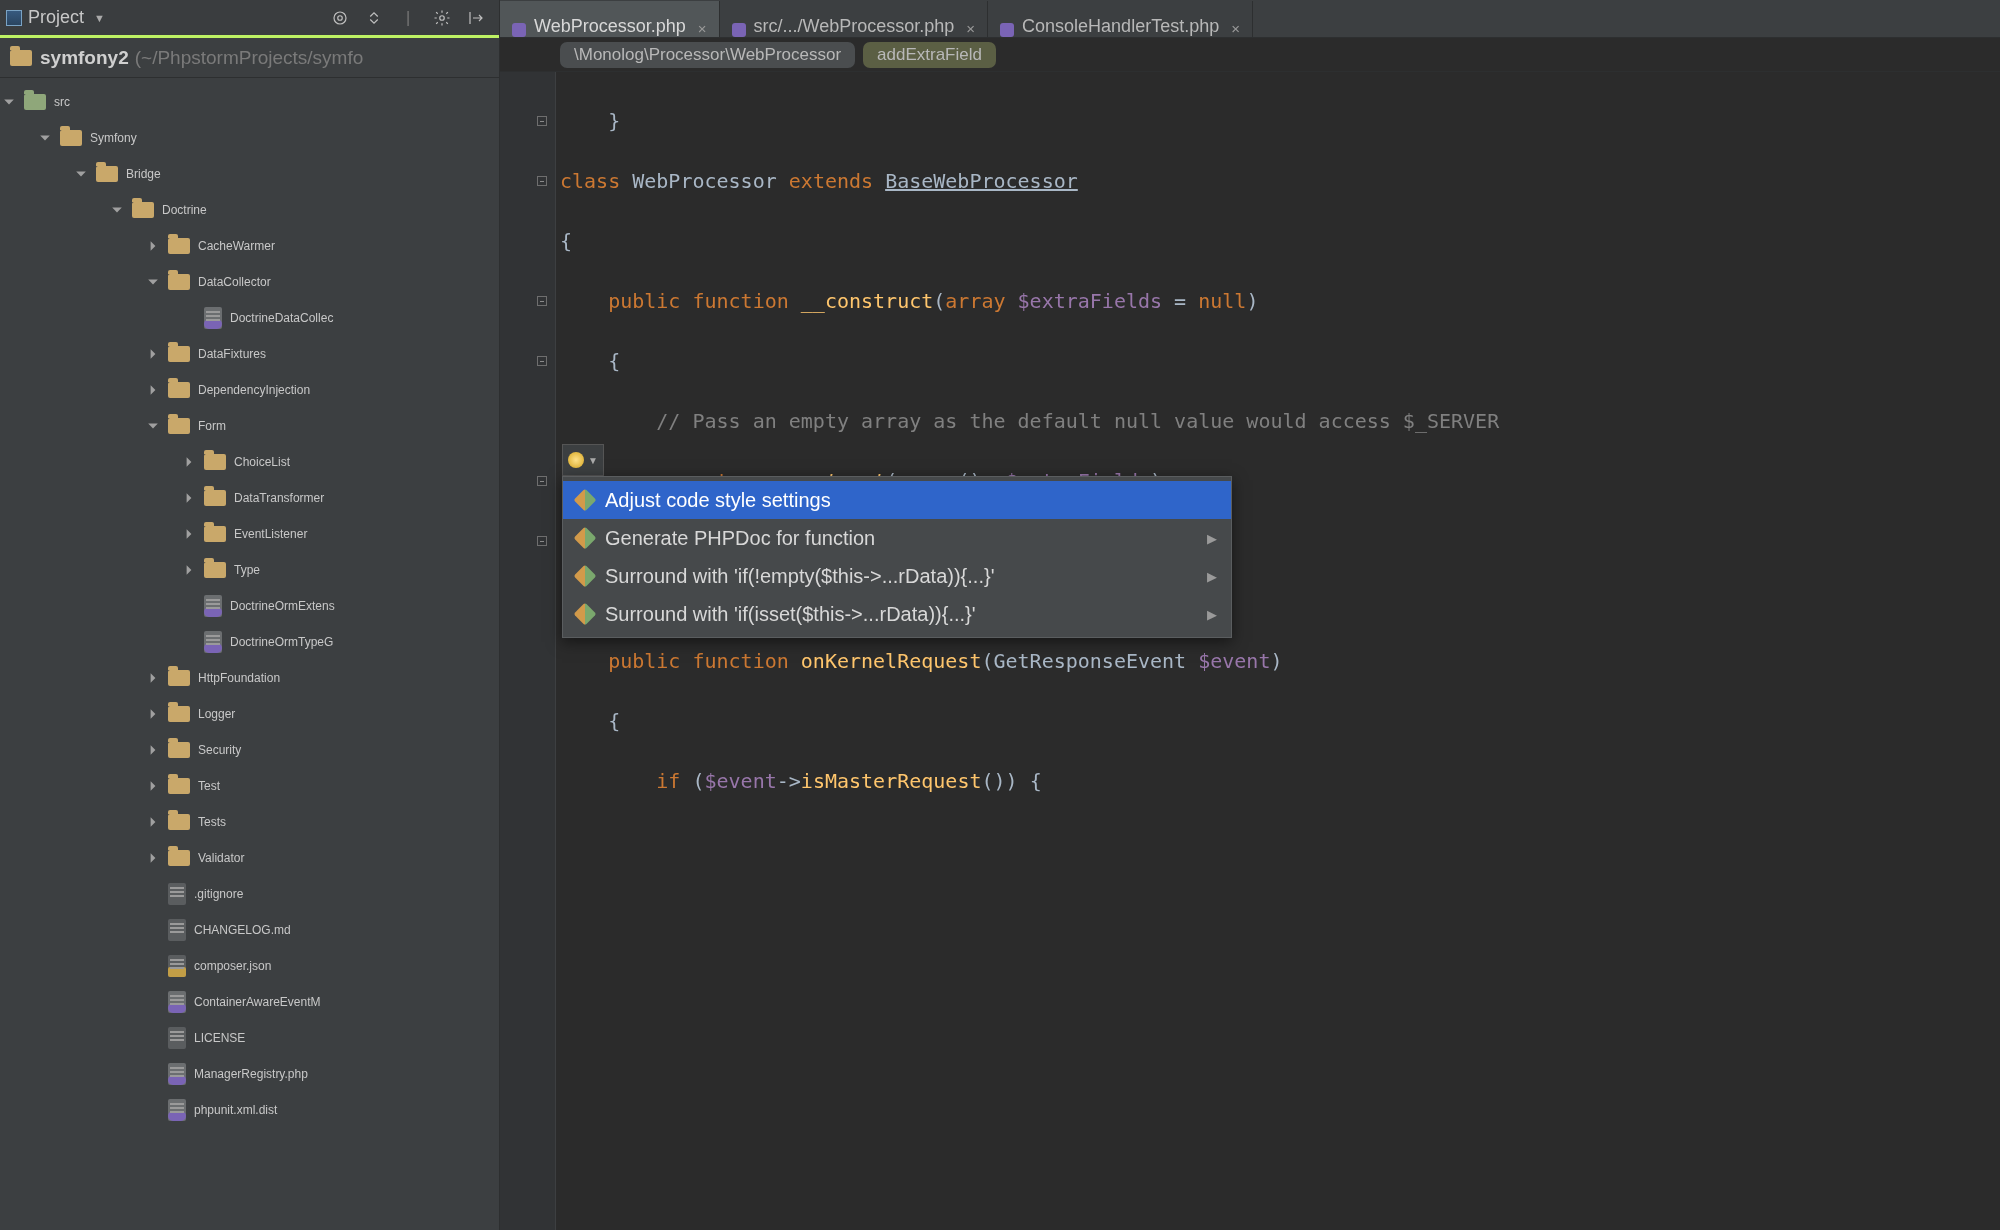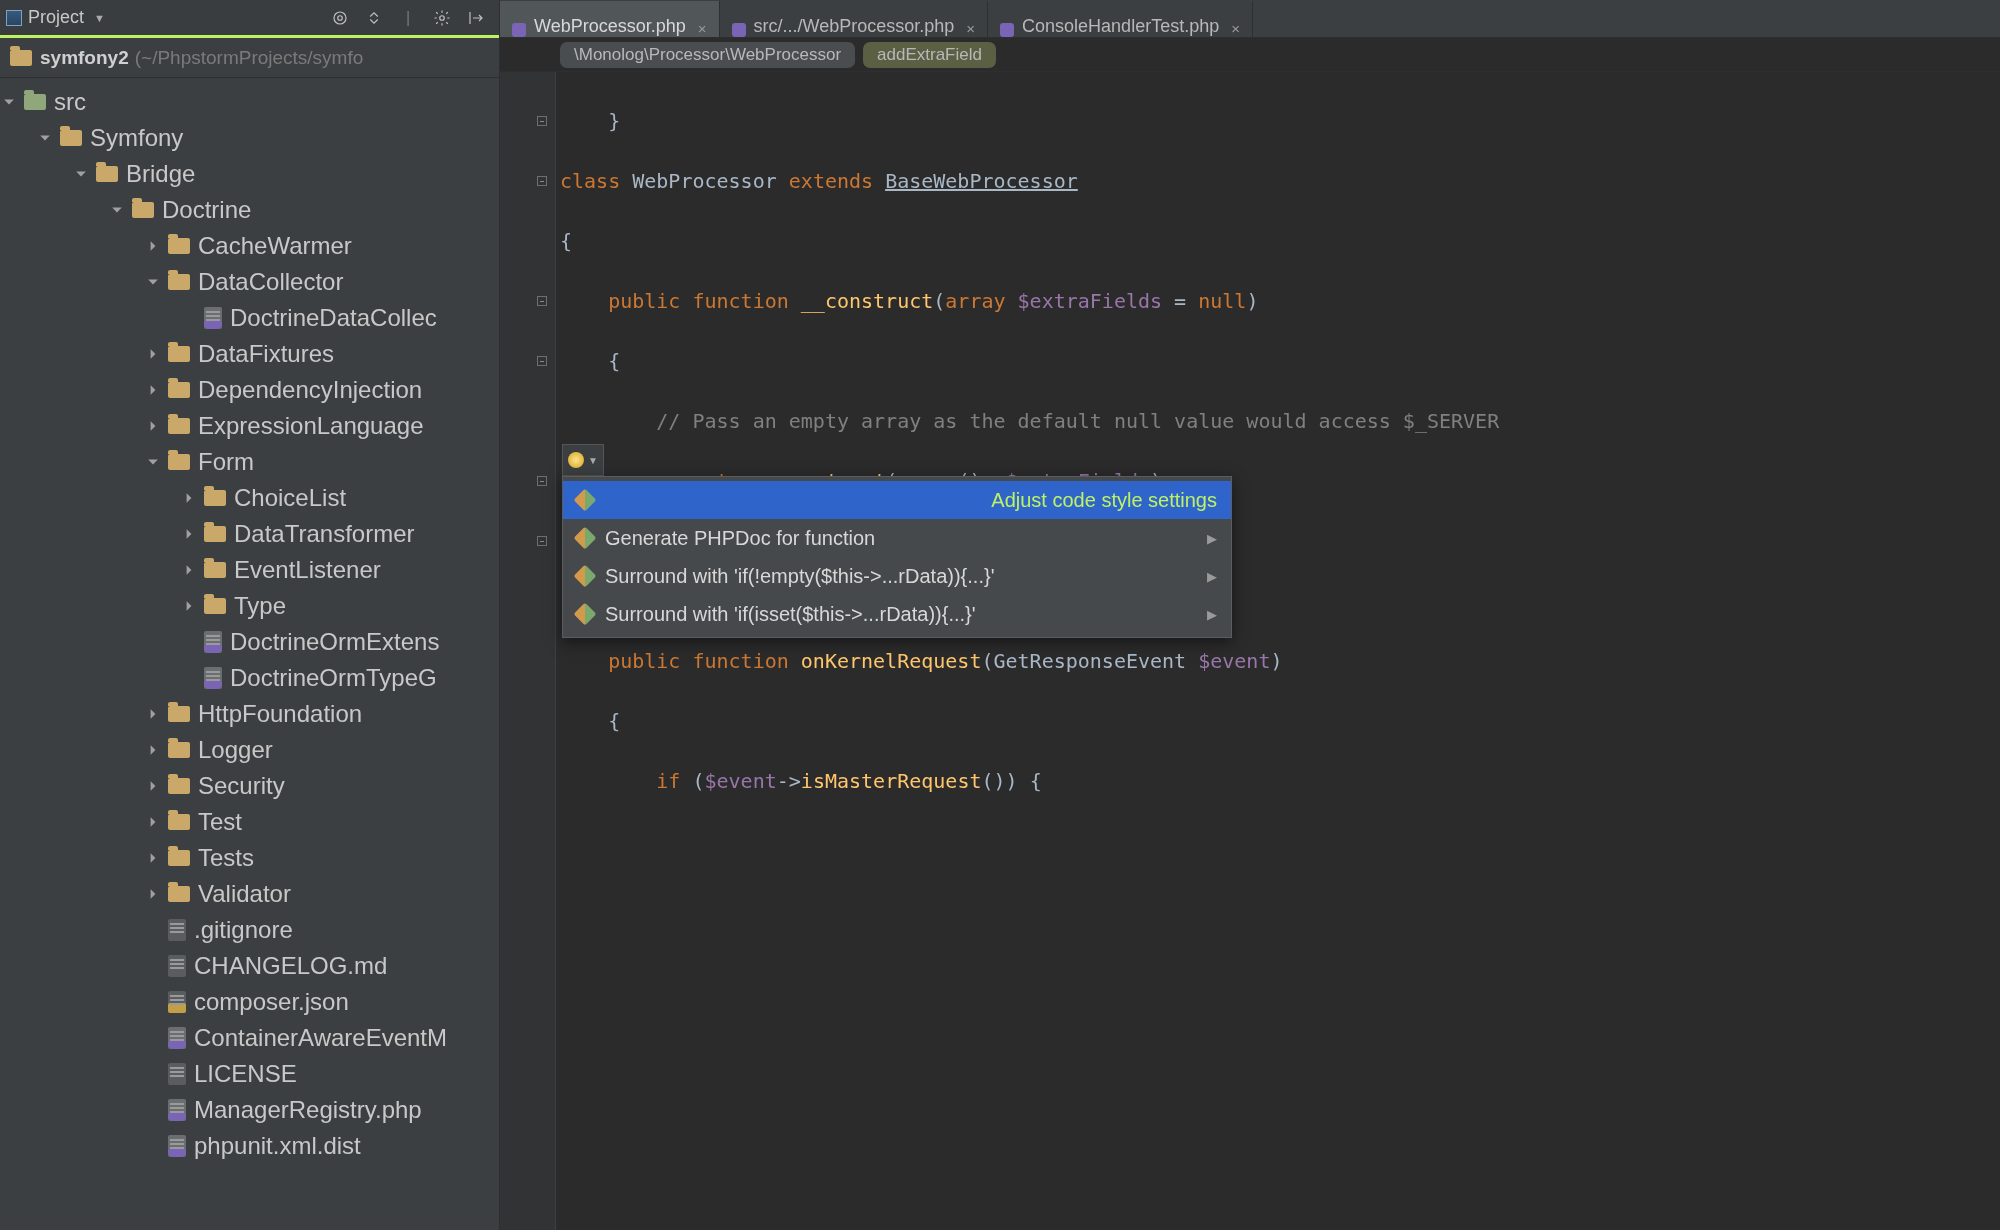--- a/index.html
+++ b/index.html
@@ -68,21 +68,21 @@
   }
   .sb-ico svg{width:18px;height:18px;stroke:#bfbfbf;fill:none;stroke-width:1.6;}
   .sb-root{
     height:40px;display:flex;align-items:center;padding-left:10px;
     background:#3c3f41;
     border-bottom:1px solid #2d2f30;
   }
   .sb-root .fld{margin-right:8px;}
   .sb-root .name{color:#d0d0d0;font-weight:bold;}
   .sb-root .path{color:#7a7a7a;margin-left:6px;}
-  .tree{padding:6px 0 20px 0;line-height:36px;font-size:24px;}
+  .tree{padding:6px 0 20px 0;line-height:36px;font-size:12px;}
   .node{display:flex;align-items:center;white-space:nowrap;overflow:hidden;height:36px;}
   .indent{display:inline-block;width:36px;flex-shrink:0;}
   .arrow{
     width:18px;height:18px;display:inline-flex;align-items:center;justify-content:center;
     margin-right:6px;flex-shrink:0;
   }
   .arrow svg{width:12px;height:12px;fill:var(--arrow);}
   .arrow.none{visibility:hidden;}
   .fld{
     width:22px;height:16px;
@@ -192,21 +192,21 @@
     position:absolute;left:562px;top:476px;width:670px;
     background:#46494b;
     border:1px solid #5a5d5f;
     box-shadow:0 4px 14px rgba(0,0,0,.5);
     padding:4px 0;
   }
   .pitem{
     height:38px;display:flex;align-items:center;padding:0 14px;font-size:20px;color:#d8d8d8;
     position:relative;
   }
-  .pitem.sel{background:var(--sel);color:#bef264;justify-content:space-between;}
+  .pitem.sel{background:var(--sel);color:#ffffff;}
   .pitem .pico{
     width:16px;height:16px;margin-right:12px;flex-shrink:0;
   }
   .pico.pencil{
     background:linear-gradient(135deg,#d29a4a 50%,#7aa86d 50%);
     transform:rotate(-45deg);border-radius:2px;
   }
   .pitem .sub{
     position:absolute;right:14px;color:#9a9a9a;font-size:13px;
   }
@@ -354,33 +354,20 @@
         <span class="fld"></span>
         <span class="nodetxt">DependencyInjection</span>
       </div>
       <div class="node">
         <span class="indent"></span>
         <span class="indent"></span>
         <span class="indent"></span>
         <span class="indent"></span>
         <span class="arrow ">
           <svg viewBox="0 0 10 10">
-            <path d="M3 1l4 4-4 4z"></path>
-          </svg>
-        </span>
-        <span class="fld"></span>
-        <span class="nodetxt">ExpressionLanguage</span>
-      </div>
-      <div class="node">
-        <span class="indent"></span>
-        <span class="indent"></span>
-        <span class="indent"></span>
-        <span class="indent"></span>
-        <span class="arrow ">
-          <svg viewBox="0 0 10 10">
             <path d="M1 3l4 4 4-4z"></path>
           </svg>
         </span>
         <span class="fld"></span>
         <span class="nodetxt">Form</span>
       </div>
       <div class="node">
         <span class="indent"></span>
         <span class="indent"></span>
         <span class="indent"></span>

